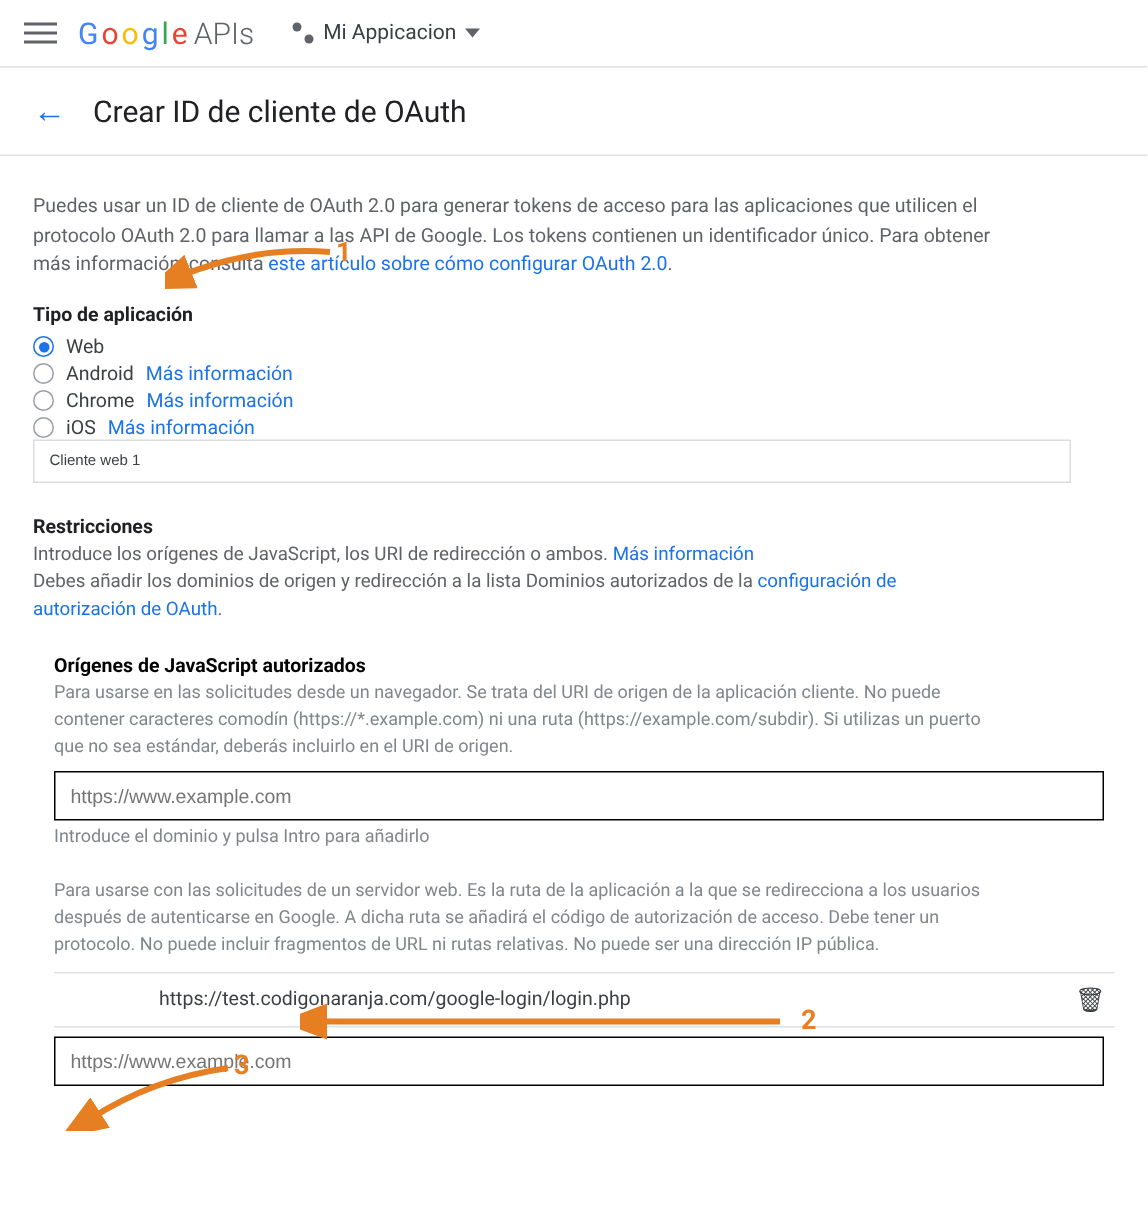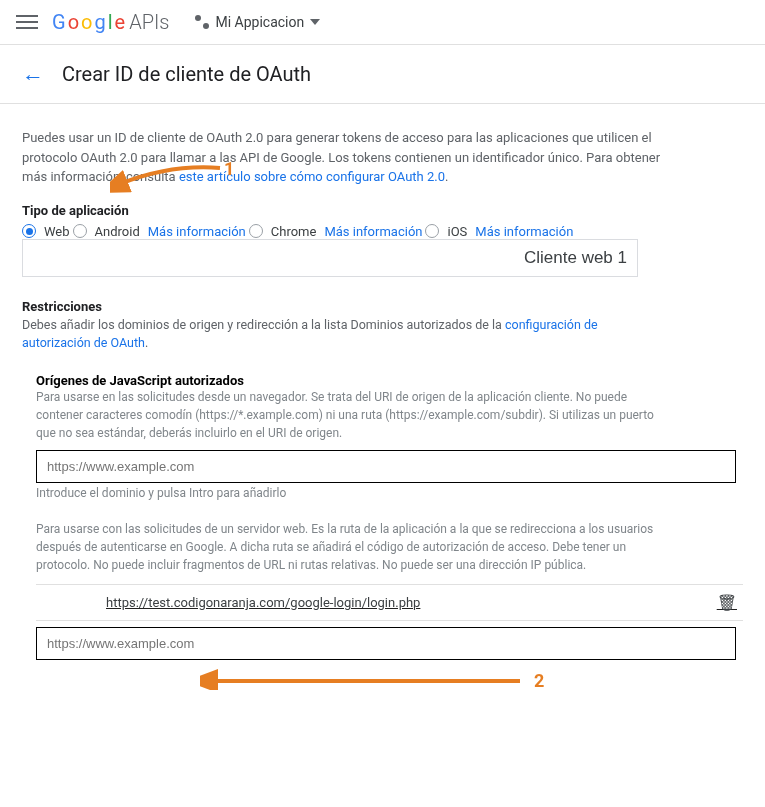--- a/index.html
+++ b/index.html
@@ -25,41 +25,41 @@
     .back-arrow { color:#1a73e8; font-size:22px; cursor:pointer; }
     .page-title { font-size:20px; font-weight:400; color:#202124; }
     
     .content { padding: 24px 22px 30px; position:relative; }
     .intro { color:#5f6368; font-size:13px; line-height:1.5; max-width:640px; }
     .link { color:#1a73e8; cursor:pointer; }
     
     .section-label { font-weight:700; color:#202124; font-size:13px; margin-top:16px; margin-bottom:6px; display:flex; align-items:center; gap:4px;}
     .help-icon { width:14px;height:14px;border-radius:50%;background:#dadce0;color:#fff;font-size:10px;display:inline-flex;align-items:center;justify-content:center; }
     
-    .radio-group { display:flex; flex-direction:row; gap:3px; }
+    .radio-group { display:flex; flex-direction:column; gap:3px; }
     .radio-row { display:flex; align-items:center; gap:8px; font-size:13px; }
     .radio { width:14px;height:14px;border:1.5px solid #9aa0a6;border-radius:50%;display:inline-flex;align-items:center;justify-content:center;cursor:pointer; }
     .radio.selected { border-color:#1a73e8; }
     .radio.selected::after { content:"";width:7px;height:7px;border-radius:50%;background:#1a73e8; }
     .radio-label { color:#3c4043; }
     
-    .text-input { width:616px; max-width:100%; border:1px solid #dadce0; padding:8px 10px; font-size:17px; color:#3c4043;text-align:right; }
+    .text-input { width:692px; max-width:100%; border:1px solid #dadce0; padding:8px 10px; font-size:10px; color:#3c4043; }
     .text-input::placeholder { color:#9aa0a6; }
     
     .subsection { margin-top:22px; }
     .sub-title { font-weight:700; font-size:13px; color:#202124; margin-bottom:2px; }
     .sub-desc { color:#5f6368; font-size:12.5px; line-height:1.5; max-width:640px; }
     
     .origins-block { margin-top:20px; padding-left:14px; }
     .origin-label { font-weight:700; font-size:13px; color:#000000; }
     .origin-desc { color:#80868b; font-size:12px; line-height:1.5; max-width:640px; margin-bottom:8px; }
     .origin-input { width:700px; max-width:100%; border:1px solid #000000; padding:8px 10px; font-size:13px; color:#5f6368; }
     .hint { color:#80868b; font-size:12px; margin-top:3px; }
     
-    .uri-list { margin:10px 0 6px;text-decoration:underline; }
+    .uri-list { margin:10px 0 6px; }
     .uri-row { display:flex; align-items:center; justify-content:space-between; padding:8px 6px 8px 70px; border-bottom:1px solid #e0e0e0; border-top:1px solid #e0e0e0; font-size:13px; color:#3c4043; }
     .trash-icon { cursor:pointer; font-size:16px; color:#3c4043; }
     
     
     .annotation { position:absolute; color:#e67e22; font-weight:700; font-size:18px; pointer-events:none; z-index:10; }
     .arrow-svg { position:absolute; pointer-events:none; z-index:9; }
   </style>
 </head>
 <body>
 
@@ -121,20 +121,23 @@
       <span class="link">Más información</span>
     </label>
   </div>
 
   
   <input class="text-input" type="text" value="Cliente web 1" style="">
 
   
   <div class="subsection">
     <div class="sub-title">Restricciones</div>
+    <div class="sub-desc">
+      <span>Introduce los orígenes de JavaScript, los URI de redirección o ambos. </span><span class="link">Más información</span>
+    </div>
     <div class="sub-desc" style="">
       <span>Debes añadir los dominios de origen y redirección a la lista Dominios autorizados de la </span><span class="link">configuración de autorización de OAuth</span><span>.</span>
     </div>
   </div>
 
   
   <div class="origins-block">
     <div class="origin-label">Orígenes de JavaScript autorizados</div>
     <div class="origin-desc">Para usarse en las solicitudes desde un navegador. Se trata del URI de origen de la aplicación cliente. No puede contener caracteres comodín (https://*.example.com) ni una ruta (https://example.com/subdir). Si utilizas un puerto que no sea estándar, deberás incluirlo en el URI de origen.</div>
     <input class="origin-input" type="text" placeholder="https://www.example.com" style="">

